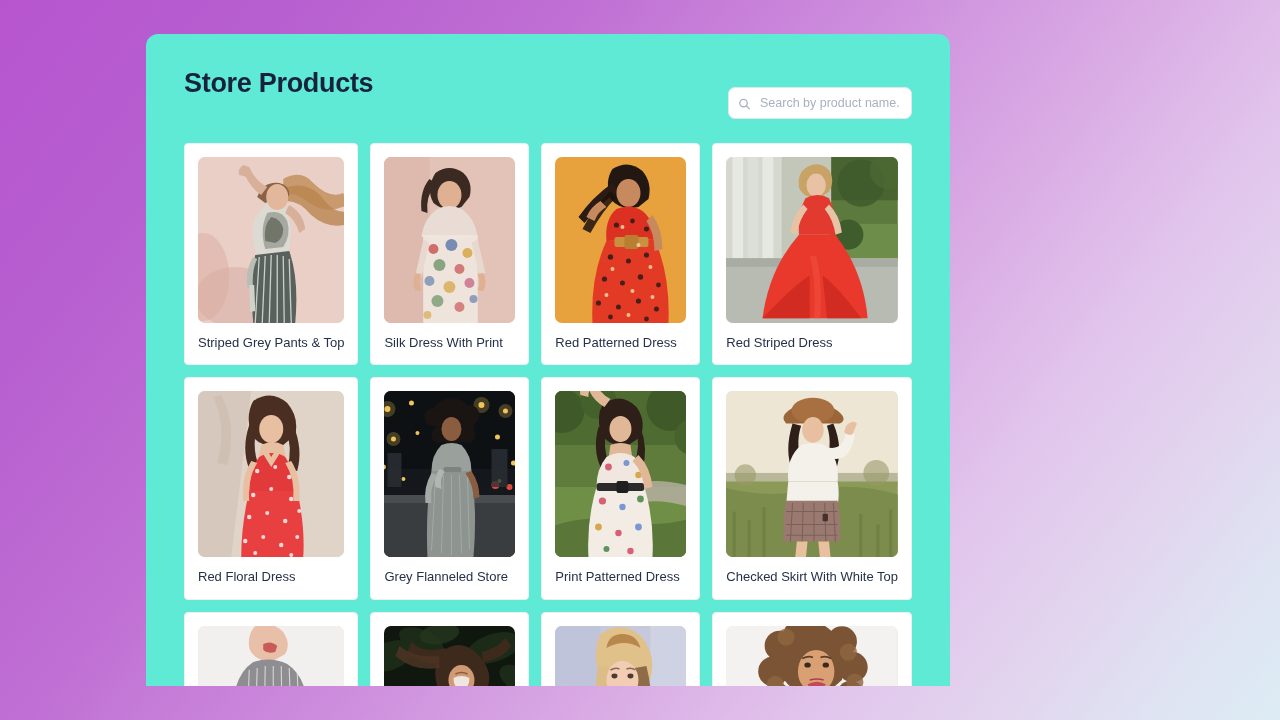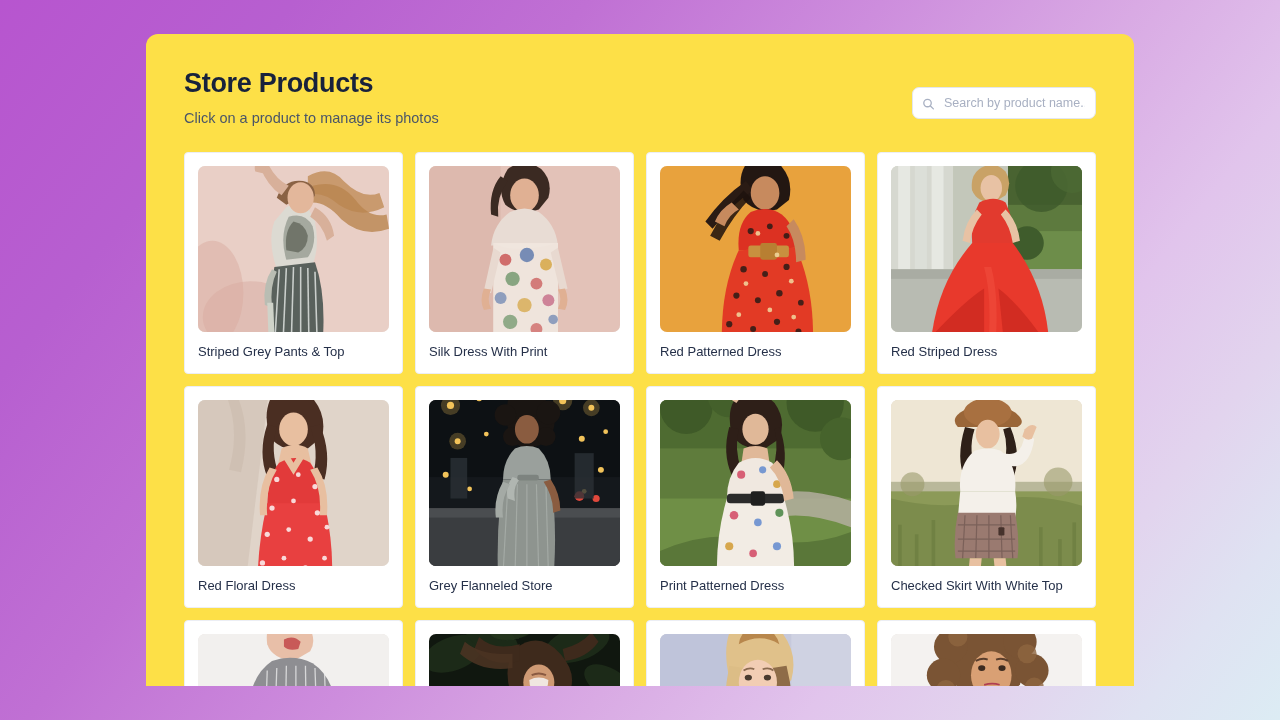--- a/index.html
+++ b/index.html
@@ -30,23 +30,23 @@
     position: relative;
     width: 1280px;
     height: 720px;
   }
 
   
   .panel {
     position: absolute;
     left: 146px;
     top: 34px;
-    width: 988px;
+    width: 804px;
     height: 652px;
-    background: #fde047;
+    background: #5eead4;
     border-radius: 12px 12px 0 0;
     overflow: hidden;
   }
 
   .panel-inner {
     padding: 32px 38px 0 38px;
   }
 
   
   .header-row {
@@ -149,21 +149,20 @@
 <body>
 
 <div class="desktop">
 
   <div class="panel">
     <div class="panel-inner">
 
       <div class="header-row">
         <div class="heading-block">
           <div class="page-title">Store Products</div>
-          <div class="page-subtitle">Click on a product to manage its photos</div>
         </div>
 
         <div class="search-wrap">
           <span class="search-icon">
             <svg viewBox="0 0 16 16" fill="none" stroke="#a8b0c2" stroke-width="1.6" stroke-linecap="round">
               <circle cx="6.8" cy="6.8" r="4.6"></circle>
               <line x1="10.4" y1="10.4" x2="14" y2="14"></line>
             </svg>
           </span>
           <input class="search-input" type="text" placeholder="Search by product name..." style="">

